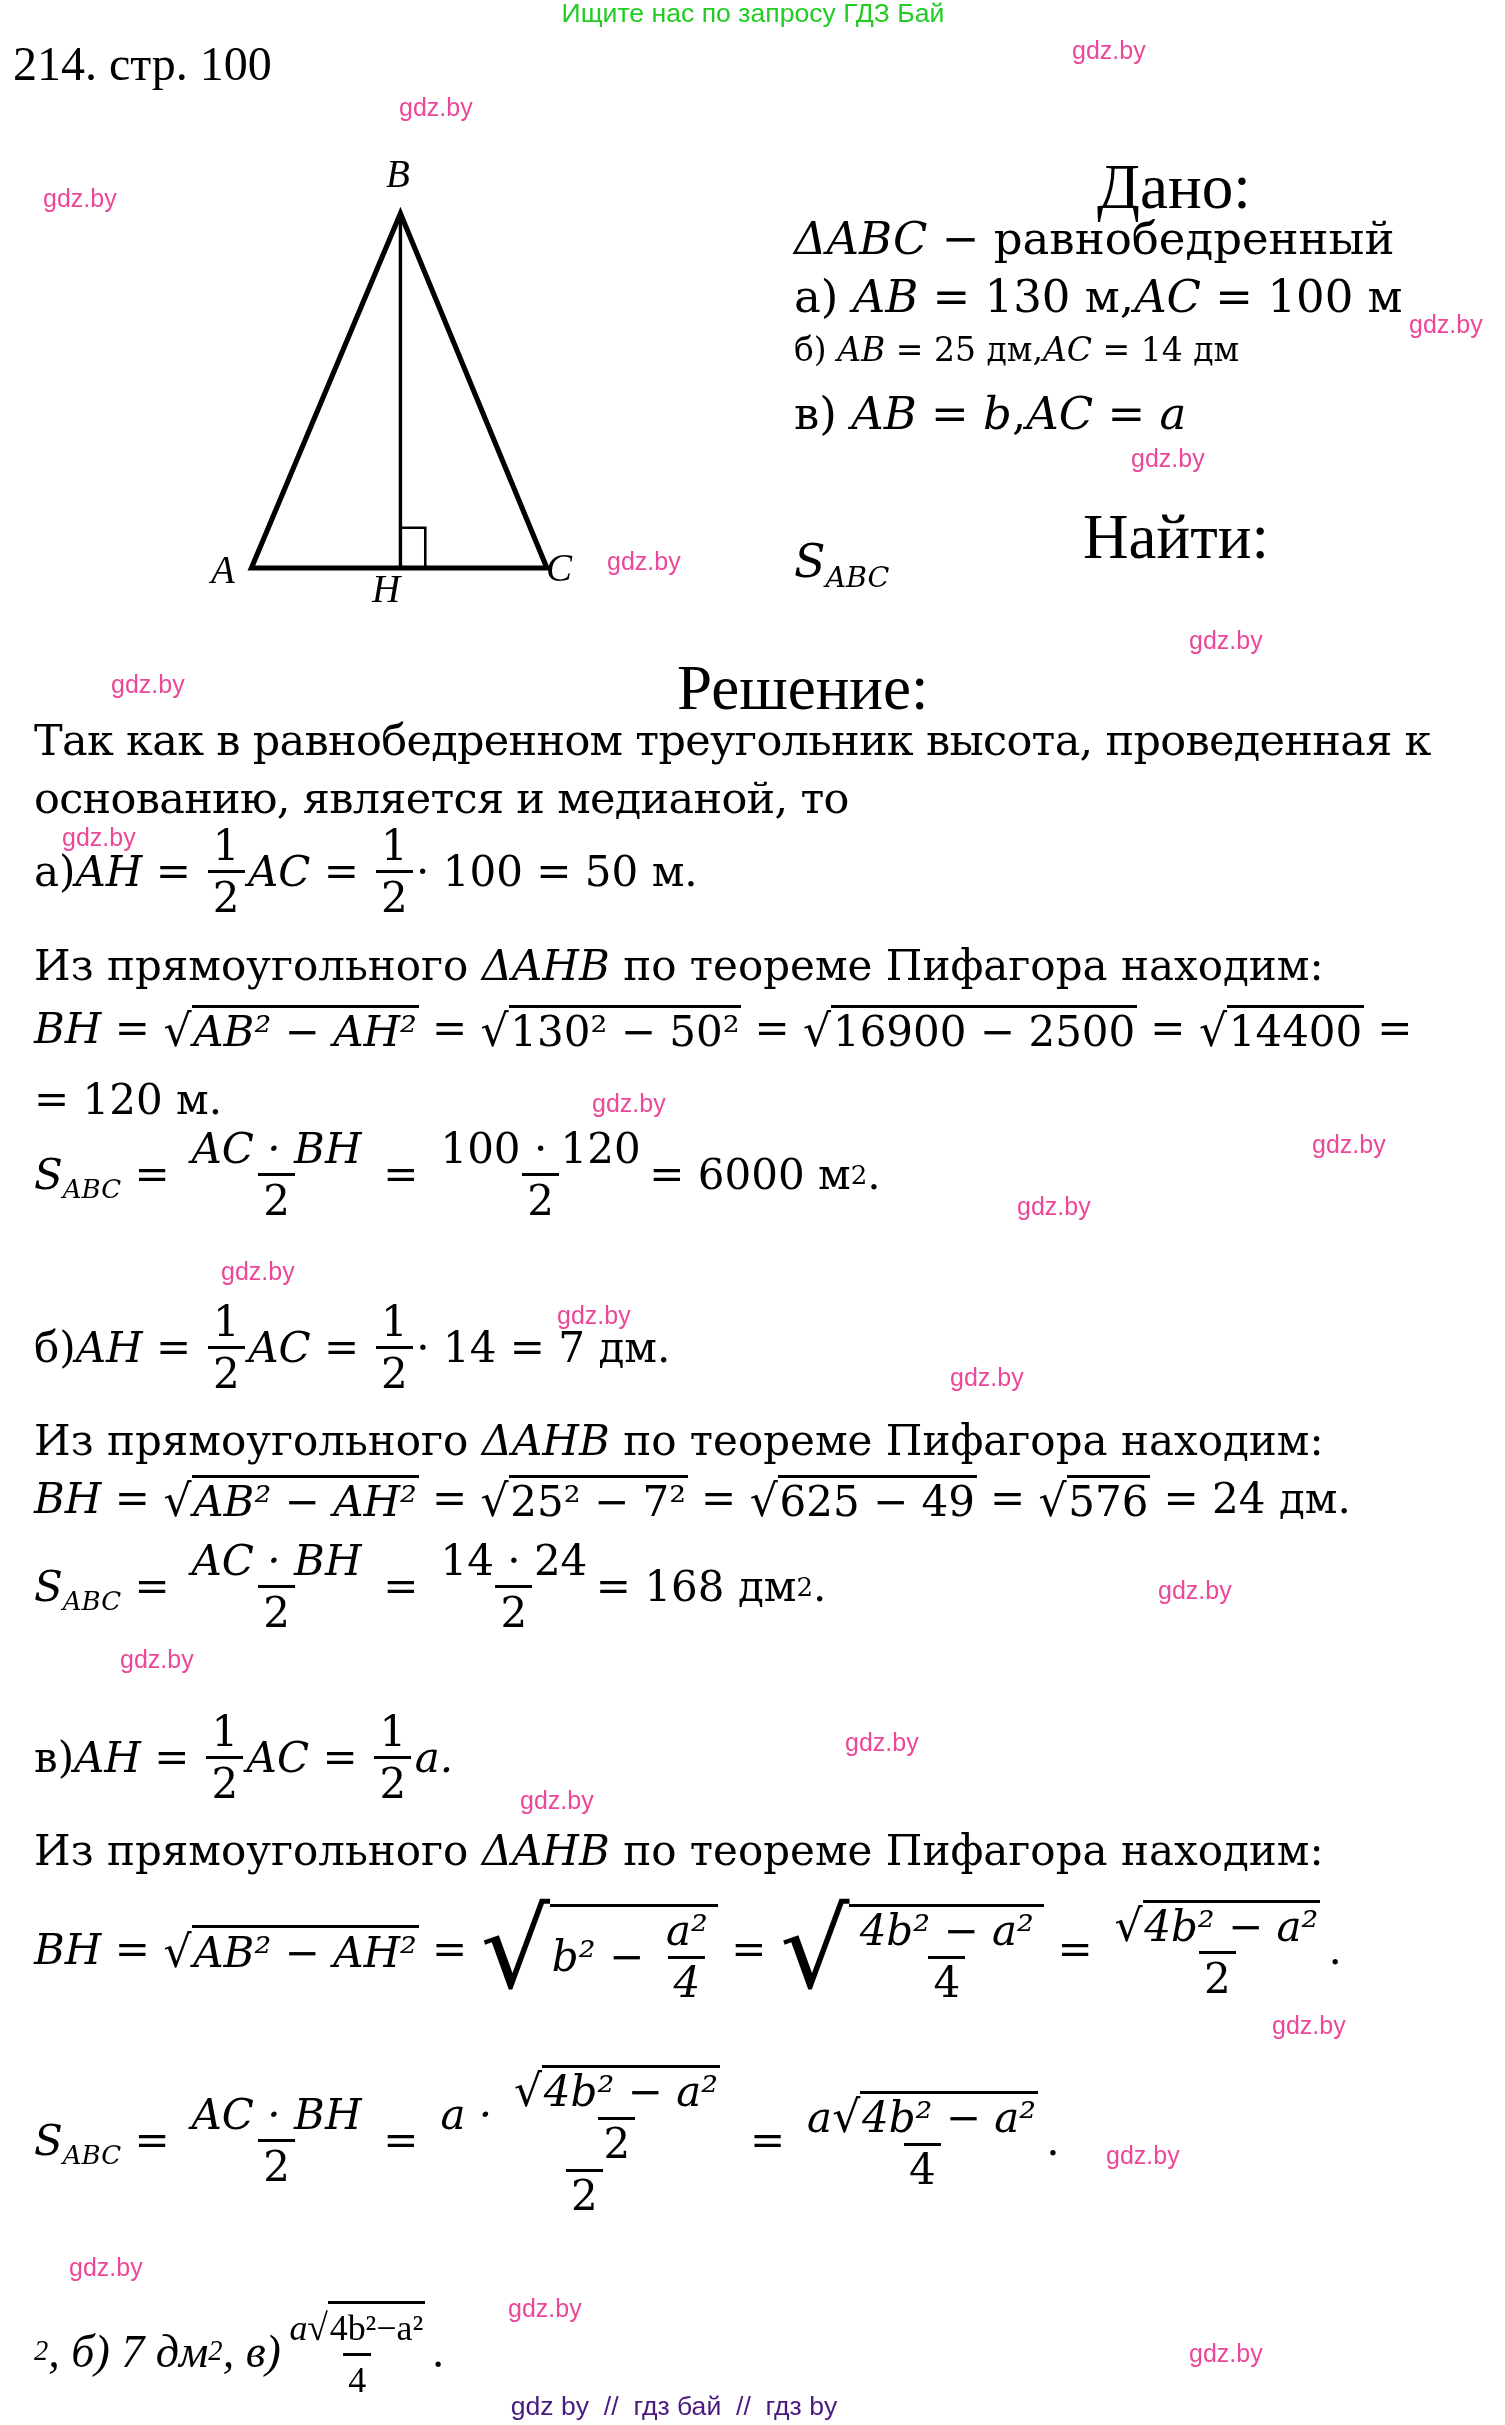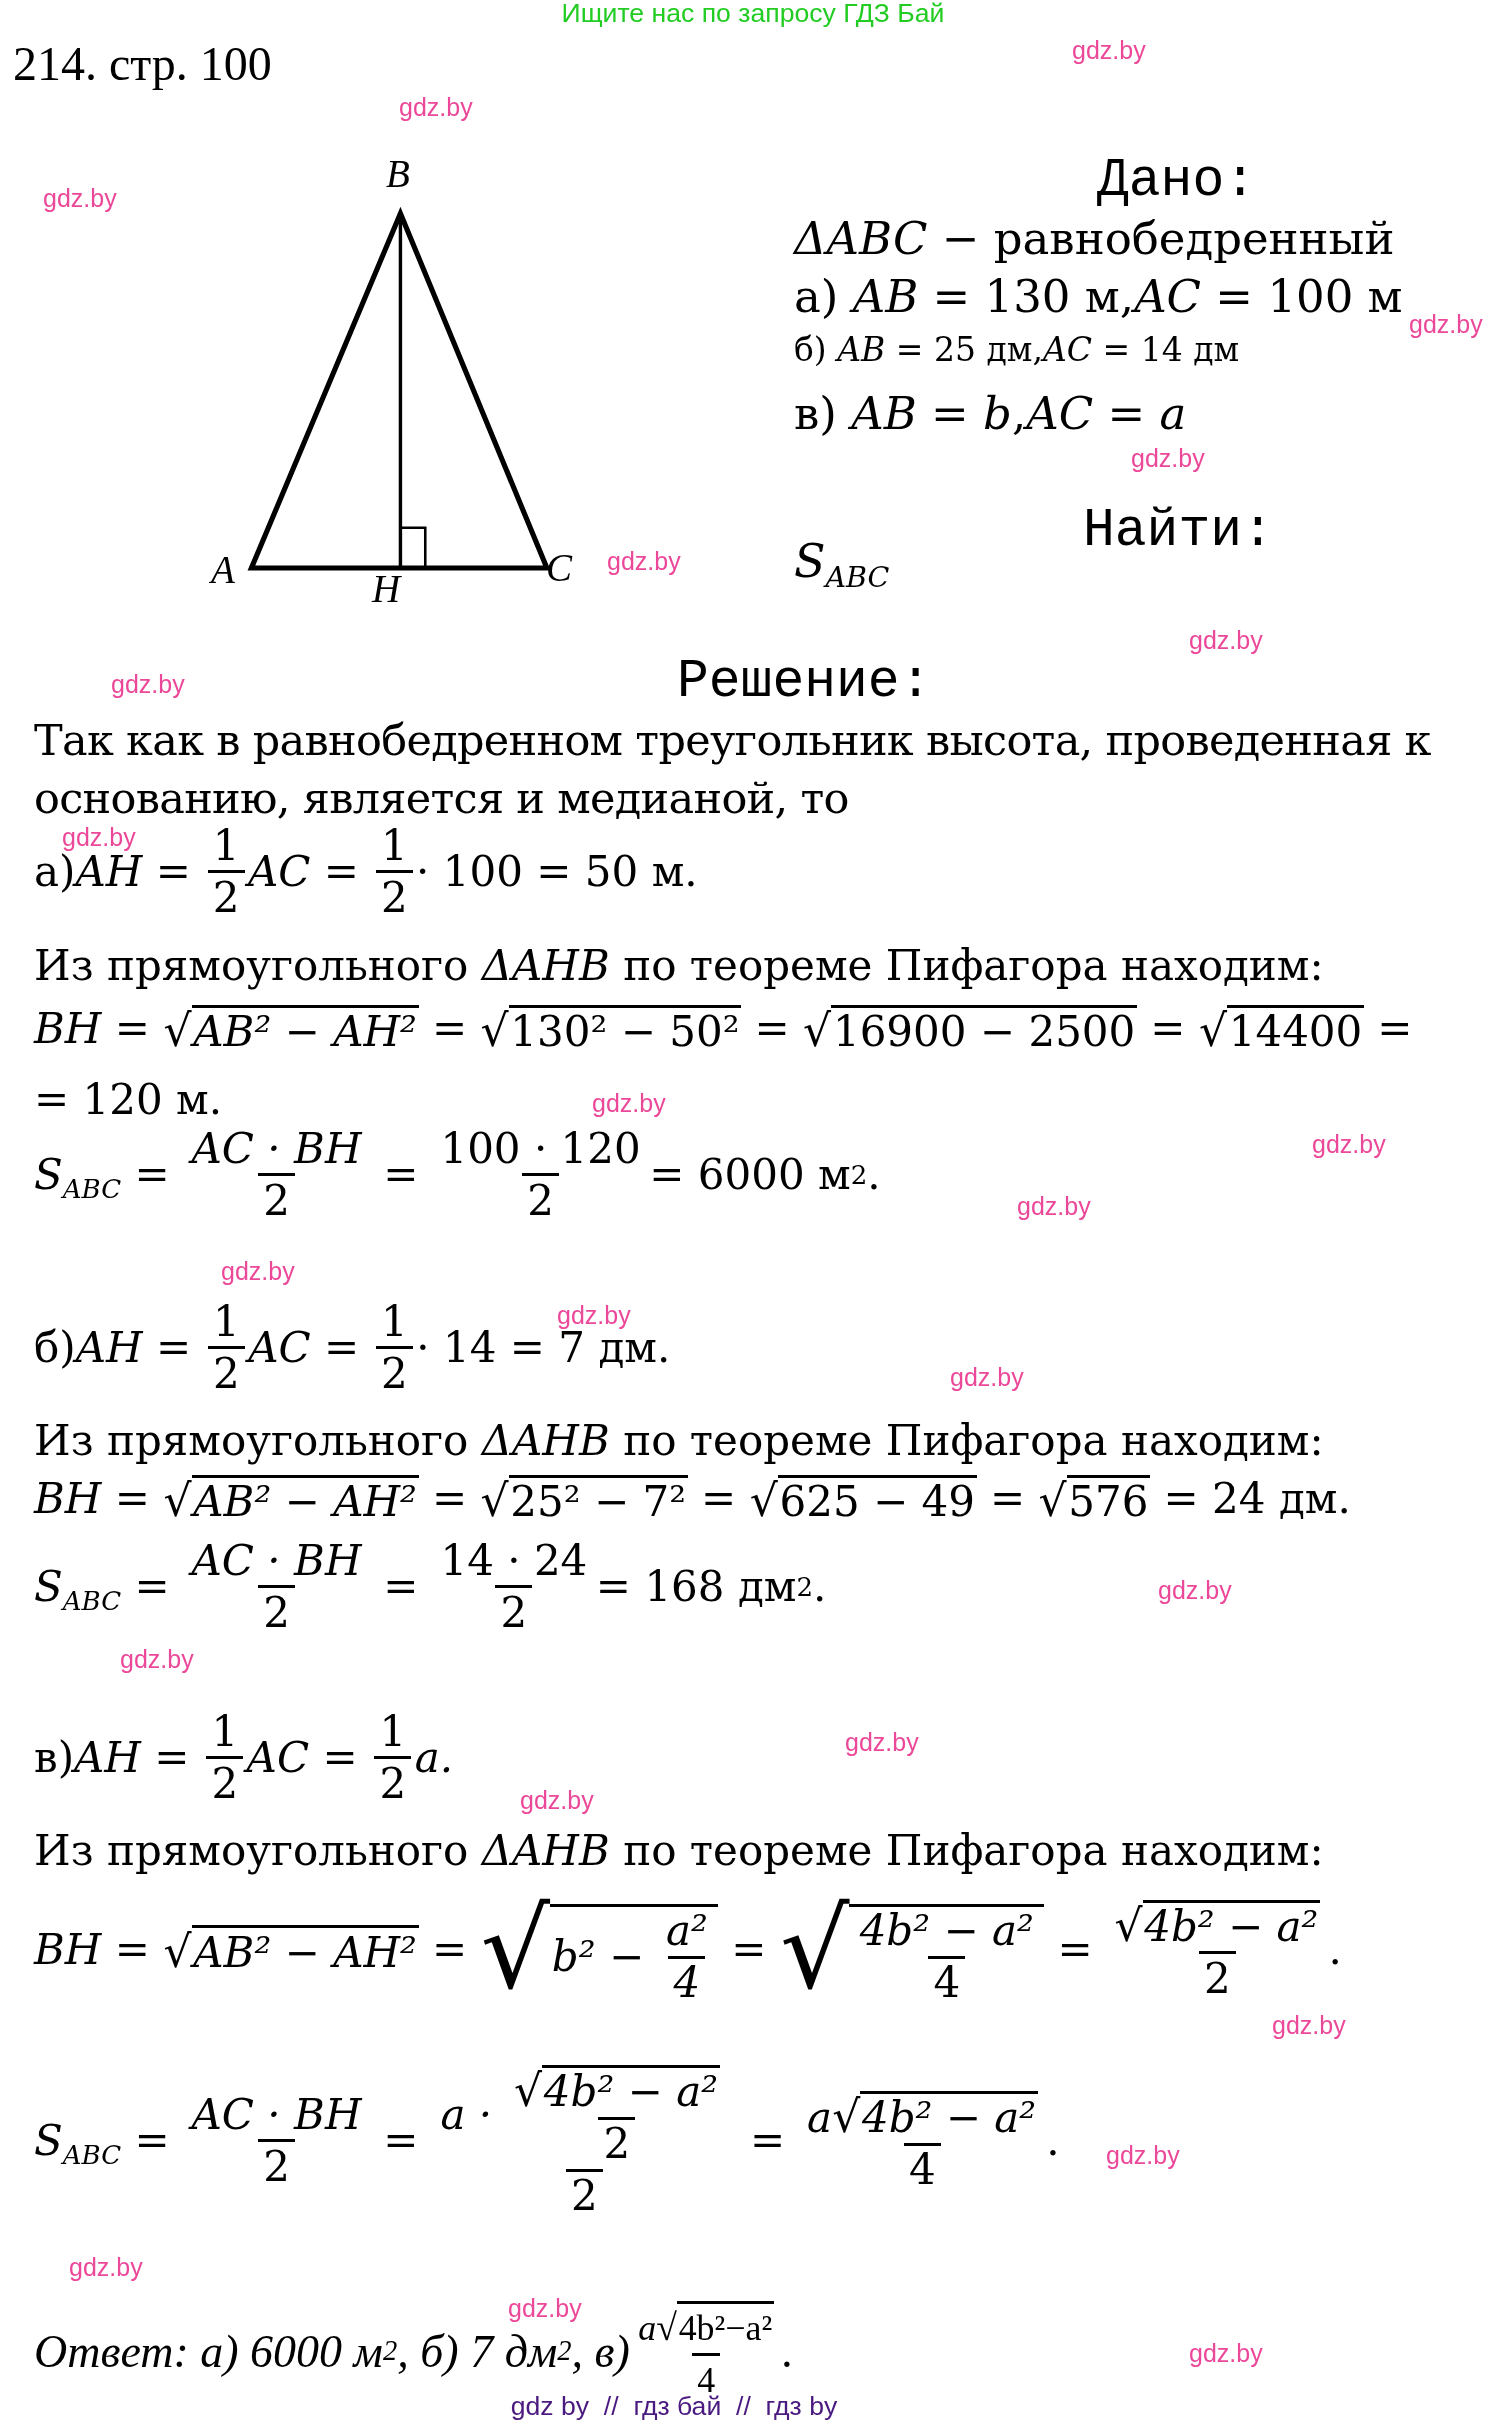--- a/index.html
+++ b/index.html
@@ -5,21 +5,21 @@
   html, body { margin: 0; padding: 0; background: #ffffff; }
   body { width: 1506px; height: 2426px; position: relative; overflow: hidden; color: #000; }
   .abs { position: absolute; white-space: nowrap; }
   .lserif { font-family: "Liberation Serif", serif; }
   .wm { font-family: "Liberation Sans", sans-serif; font-size: 25px; color: #ec4899; }
   .banner { font-family: "Liberation Sans", sans-serif; font-size: 26.6px; color: #22cc22; left: 0; width: 1506px; text-align: center; top: -1.7px; }
   .footer { font-family: "Liberation Sans", sans-serif; font-size: 26.6px; color: #4a1a80; left: 0; width: 1348px; text-align: center; top: 2391px; }
   .title { font-family: "Liberation Serif", serif; font-weight: normal; font-size: 48px; left: 13px; top: 36px; }
   .txt { font-family: "DejaVu Serif", serif; font-size: 42px; line-height: 1; }
   .m { font-style: italic; }
-  .heading { font-family: Liberation Mono, monospace; font-size: 53px; }
+  .heading { font-family: Liberation Serif, serif; font-size: 63px; }
   sup { font-size: 0.62em; vertical-align: 0.75em; line-height: 0; }
   sub { font-size: 0.62em; vertical-align: -0.35em; line-height: 0; font-style: italic; margin-top: 23px; }
   .frac { display: inline-flex; flex-direction: column; align-items: center; vertical-align: middle; margin: 0 3.4px; }
   .frac > .num { padding: 0 5.1px 3.4px 5.1px; }
   .frac > .den { padding: 3.4px 5.1px 0 5.1px; border-top: 3.4px solid #000; }
   .sqrt { display: inline-flex; align-items: flex-end; }
   .sqrt > .rad { font-size: 1.05em; }
   .sqrt > .body { border-top: 3.4px solid #000; padding: 3.4px 1.7px 0 1.7px; }
   .row { display: flex; align-items: center; }
   svg.tri { position: absolute; left: 206px; top: 189px; }
@@ -288,21 +288,20 @@
       <span class="num m"><span>a</span><span class="sqrt">
           <span class="rad">√</span>
           <span class="body">4b² − a²</span>
         </span></span>
       <span class="den">4</span>
     </span>
     <span>.</span>
 </div>
 
 <div class="abs lserif row" style="left:34px; top:2301px; font-size:46px; font-style:italic;">
-  <span>Ответ: а) 6000 м</span>
     <sup>2</sup>
     <span>, б) 7 дм</span>
     <sup>2</sup>
     <span>, в) </span>
   <span class="frac" style="font-size:0.78em;">
       <span class="num"><span>a</span><span class="sqrt">
           <span class="rad">√</span>
           <span class="body" style="font-style:normal;">4b²−a²</span>
         </span></span>
       <span class="den" style="font-style:normal;">4</span>

